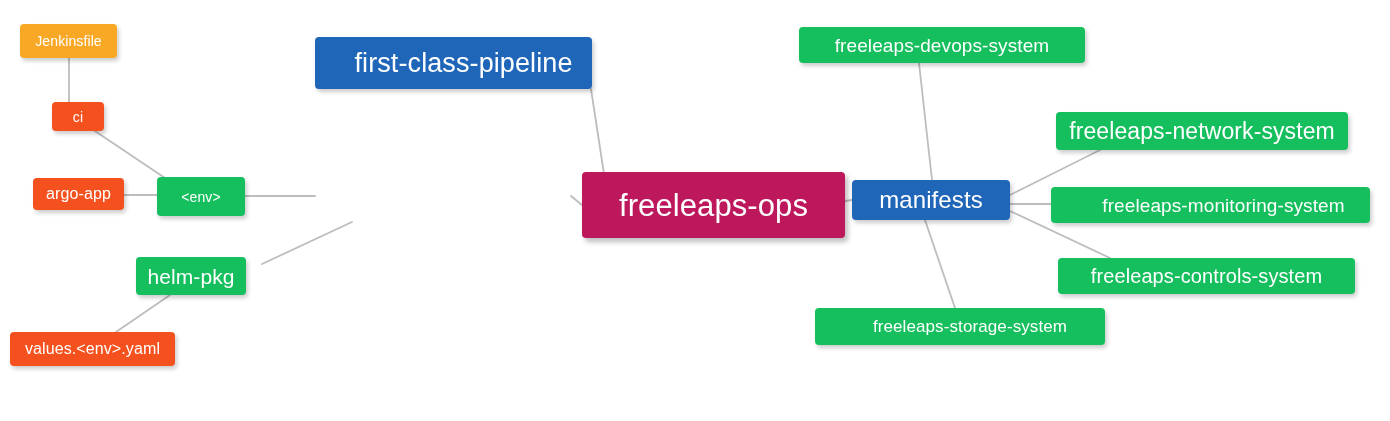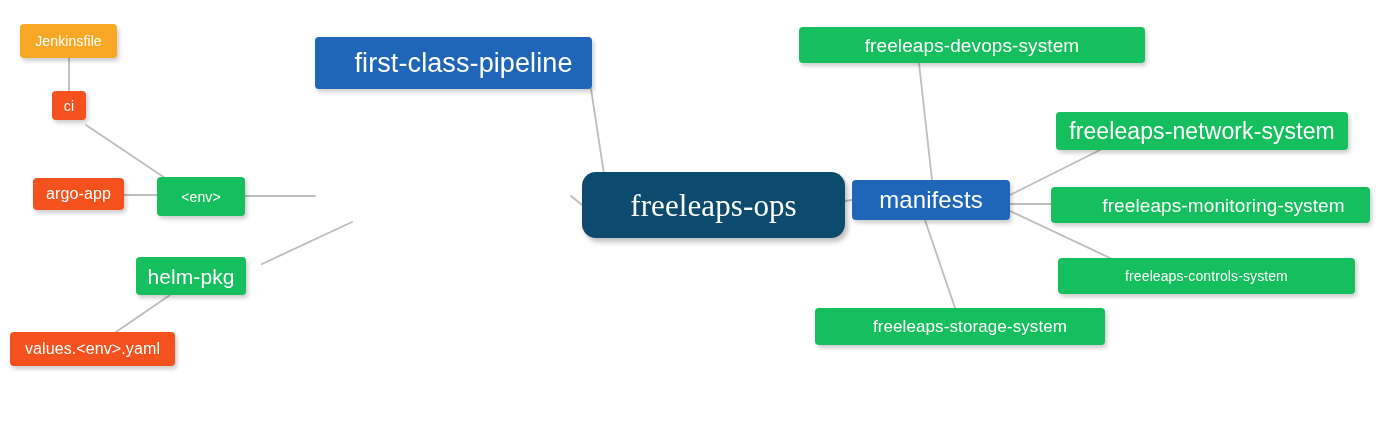--- a/index.html
+++ b/index.html
@@ -25,24 +25,23 @@
     align-items:center;
     justify-content:center;
     color:#ffffff;
     white-space:nowrap;
     border-radius:4px;
     box-shadow:2px 3px 4px rgba(0,0,0,0.20);
     letter-spacing:0.1px;
     user-select:none;
   }
   .node.root{
-    background:#0c4a6e;
-    border-radius:14px;
+    background:#be185d;
+    border-radius:4px;
     box-shadow:3px 4px 5px rgba(0,0,0,0.25);
-    font-family:Liberation Serif, serif;
   }
   .node.blue{ background:#1f66b8; }
   .node.green{ background:#15bf5d; }
   .node.orange{ background:#f9a826; }
   .node.red{ background:#f4511e; }
 
   .lbl{
     display:block;
     line-height:1;
     white-space:nowrap;
@@ -76,40 +75,40 @@
     </div>
     <div class="node blue" style="left: 852px; top: 180px; width: 158px; height: 40px;">
       <span class="lbl" style="font-size: 24px;">manifests</span>
     </div>
     <div class="node green" style="left: 157px; top: 177px; width: 88px; height: 39px;">
       <span class="lbl" style="font-size: 14px;">&lt;env&gt;</span>
     </div>
     <div class="node green" style="left: 136px; top: 257px; width: 110px; height: 38px;">
       <span class="lbl" style="font-size: 21px;">helm-pkg</span>
     </div>
-    <div class="node red" style="left: 52px; top: 91px; width: 34px; height: 29px;">
+    <div class="node red" style="left: 52px; top: 102px; width: 52px; height: 29px;">
       <span class="lbl" style="font-size: 14px;">ci</span>
     </div>
     <div class="node orange" style="left: 20px; top: 24px; width: 97px; height: 34px;">
       <span class="lbl" style="font-size: 14px;">Jenkinsfile</span>
     </div>
     <div class="node red" style="left: 33px; top: 178px; width: 91px; height: 32px;">
       <span class="lbl" style="font-size: 16px;">argo-app</span>
     </div>
     <div class="node red" style="left: 10px; top: 332px; width: 165px; height: 34px; justify-content: center;">
       <span class="lbl" style="font-size: 16px;">values.&lt;env&gt;.yaml</span>
     </div>
-    <div class="node green" style="left: 799px; top: 27px; width: 346px; height: 36px;">
+    <div class="node green" style="left: 799px; top: 27px; width: 286px; height: 36px;">
       <span class="lbl" style="font-size: 19px;">freeleaps-devops-system</span>
     </div>
     <div class="node green" style="left: 1056px; top: 112px; width: 292px; height: 38px;">
       <span class="lbl" style="font-size: 23px;">freeleaps-network-system</span>
     </div>
     <div class="node green" style="left: 1051px; top: 187px; width: 319px; height: 36px;">
       <span class="lbl" style="font-size: 19px; margin-left: 26px;">freeleaps-monitoring-system</span>
     </div>
     <div class="node green" style="left: 1058px; top: 258px; width: 297px; height: 36px;">
-      <span class="lbl" style="font-size: 14px;">freeleaps-controls-system</span>
+      <span class="lbl" style="font-size: 20px;">freeleaps-controls-system</span>
     </div>
     <div class="node green" style="left: 815px; top: 308px; width: 290px; height: 37px;">
       <span class="lbl" style="font-size: 17px; margin-left: 20px;">freeleaps-storage-system</span>
     </div>
   </div>
 
 </body></html>

